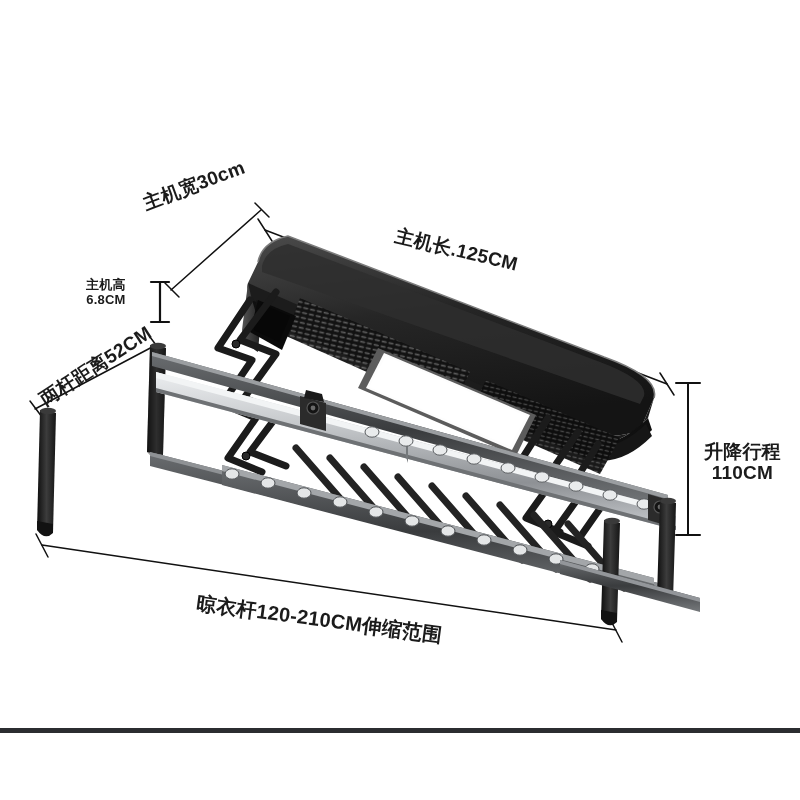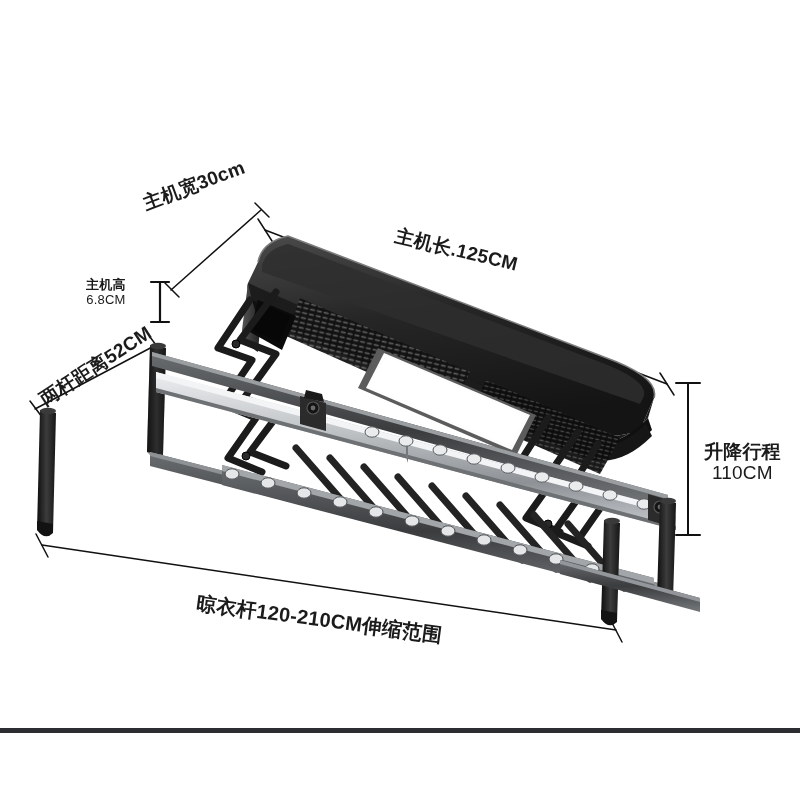--- a/index.html
+++ b/index.html
@@ -2,21 +2,21 @@
 <html><head>
 <meta charset="utf-8">
 <style>
   html,body{margin:0;padding:0;background:#ffffff;}
   body{width:800px;height:800px;overflow:hidden;
        font-family:"Liberation Sans","DejaVu Sans",sans-serif;}
   #stage{position:relative;width:800px;height:800px;background:#fff;}
   svg#diagram{position:absolute;left:0;top:0;width:800px;height:800px;display:block;}
   .dimlabel{position:absolute;color:#1b1b1b;font-weight:bold;line-height:1.12;
             white-space:nowrap;letter-spacing:0.2px;}
-  .dimlabel .num{font-weight:normal;}
+  .dimlabel .num{font-weight:bold;}
   .l-width{left:140px;top:194px;font-size:19px;transform:rotate(-20.5deg);transform-origin:0 0;}
   .l-length{left:398px;top:225px;font-size:19px;transform:rotate(13.5deg);transform-origin:0 0;}
   .l-height{left:86px;top:278px;font-size:13px;text-align:right;}
   .l-poles{left:36px;top:392px;font-size:19px;transform:rotate(-33deg);transform-origin:0 0;}
   .l-stroke{left:704px;top:441px;font-size:19px;text-align:center;}
   .l-pole-range{left:198px;top:592px;font-size:20px;transform:rotate(7.5deg);transform-origin:0 0;}
   .bottombar{position:absolute;left:0;top:728px;width:800px;height:5px;background:#2b2d30;}
 </style>
 </head>
 <body>

